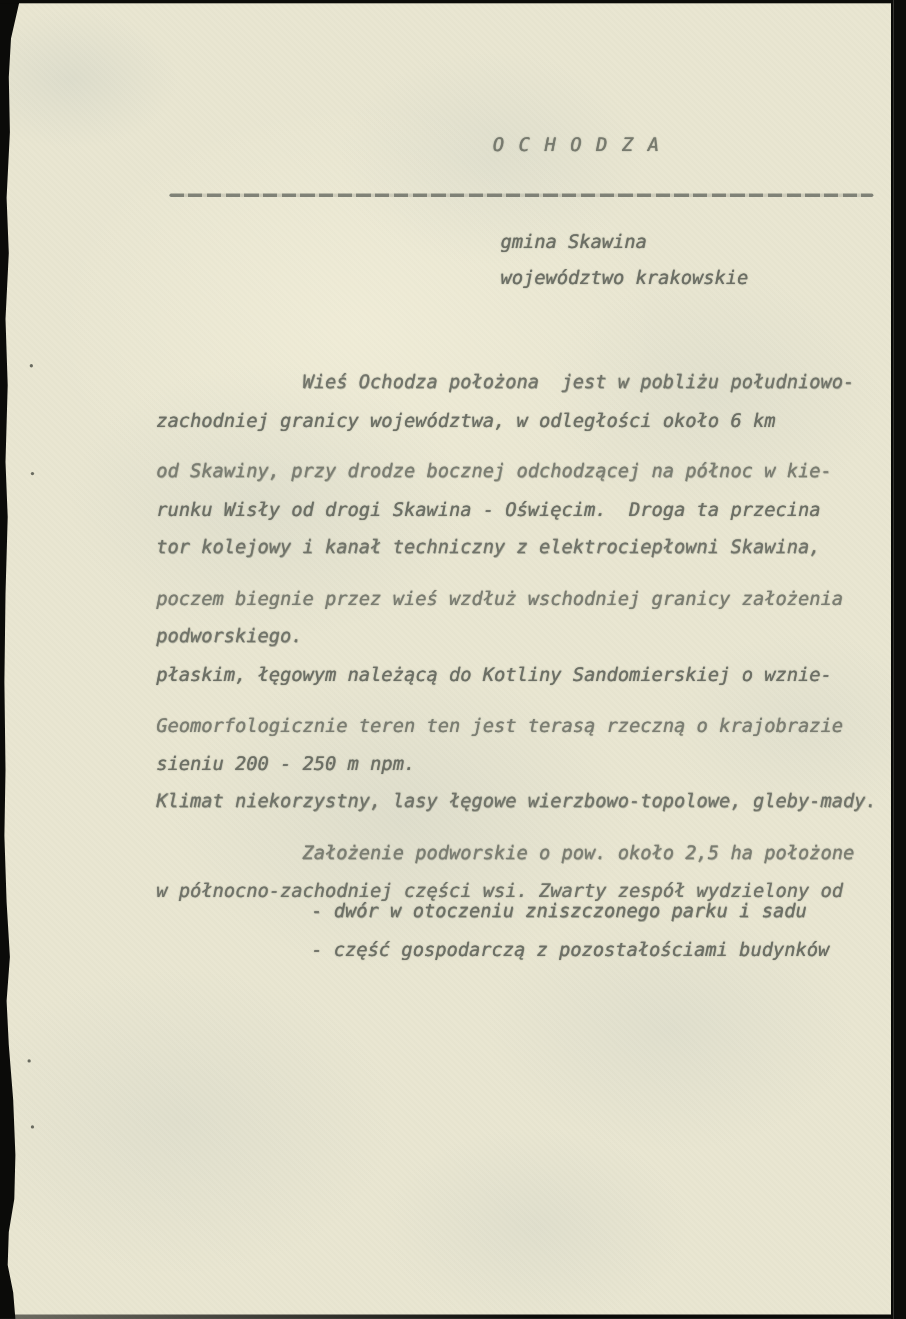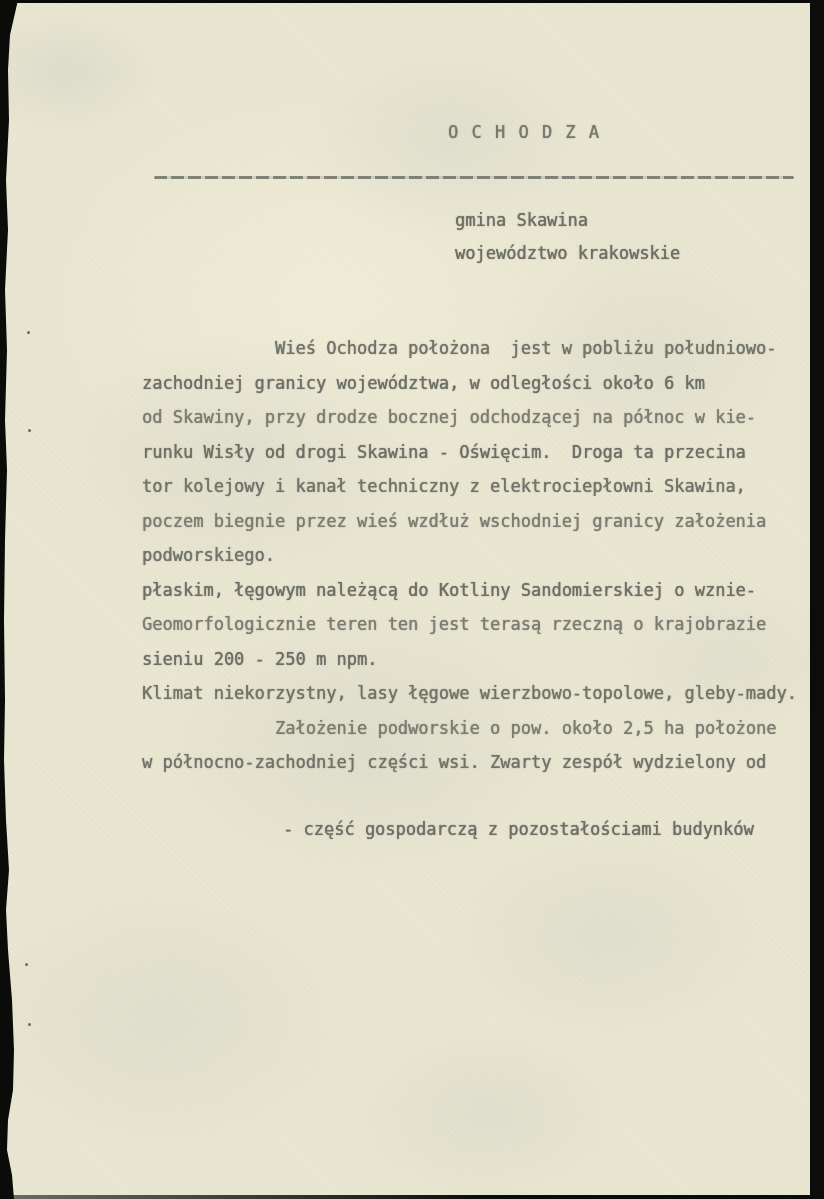--- a/index.html
+++ b/index.html
@@ -21,20 +21,21 @@
       radial-gradient(260px 180px at 30% 38%, rgba(145,160,165,.11), transparent 70%),
       radial-gradient(220px 160px at 80% 30%, rgba(150,165,170,.09), transparent 70%),
       radial-gradient(300px 200px at 45% 62%, rgba(140,155,160,.11), transparent 70%),
       radial-gradient(240px 160px at 75% 78%, rgba(150,165,170,.11), transparent 70%),
       radial-gradient(280px 200px at 20% 85%, rgba(145,160,165,.10), transparent 70%),
       radial-gradient(180px 120px at 90% 55%, rgba(150,165,170,.09), transparent 70%),
       radial-gradient(200px 130px at 60% 93%, rgba(145,160,165,.10), transparent 70%),
       radial-gradient(400px 300px at 40% 25%, rgba(255,250,228,.30), transparent 70%),
       repeating-linear-gradient(45deg, rgba(125,135,130,.025) 0 2px, rgba(255,255,240,.02) 2px 4px);
     overflow: hidden;
+    font-style: italic;
   }
   .typed {
     font-family: "DejaVu Sans Mono", "Liberation Mono", monospace;
     font-size: 17px;
     color: #6c6f65;
     text-shadow: 0 0 1.2px rgba(100,103,94,.85), 0.4px 0.4px 0.6px rgba(120,123,112,.5);
     filter: blur(0.25px);
   }
   .title {
     position: absolute;
@@ -73,21 +74,21 @@
     left: 283px;
     top: 812px;
   }
   .tline {
     line-height: 34.5px;
     height: 34.5px;
     white-space: pre;
   }
   
   .body-block .tline:nth-child(odd)  { opacity: .96; }
-  .body-block .tline:nth-child(3n)   { opacity: .88; }
+  .body-block .tline:nth-child(3n)   { opacity: .88; margin-top: 12px; }
   .body-block .tline:nth-child(4n+1) { filter: blur(0.35px); }
   .edge-left {
     position: absolute;
     left: 0; top: 0;
     width: 22px; height: 1199px;
     background: #0b0b09;
     clip-path: polygon(0 0, 18px 0, 10px 35px, 8px 70px, 9px 120px, 6px 180px,
       8px 230px, 5px 290px, 7px 350px, 5px 420px, 7px 470px, 5px 540px,
       4px 620px, 5px 700px, 4px 760px, 6px 820px, 9px 870px, 6px 910px,
       8px 950px, 12px 1000px, 14px 1050px, 13px 1090px, 8px 1120px,
@@ -129,20 +130,21 @@
       <div class="tline">podworskiego.</div>
       <div class="tline">płaskim, łęgowym należącą do Kotliny Sandomierskiej o wznie-</div>
       <div class="tline">Geomorfologicznie teren ten jest terasą rzeczną o krajobrazie</div>
       <div class="tline">sieniu 200 - 250 m npm.</div>
       <div class="tline">Klimat niekorzystny, lasy łęgowe wierzbowo-topolowe, gleby-mady.</div>
       <div class="tline">             Założenie podworskie o pow. około 2,5 ha położone</div>
       <div class="tline">w północno-zachodniej części wsi. Zwarty zespół wydzielony od</div>
     </div>
 
   <div class="typed list-block">
+      <div class="tline">- dwór w otoczeniu zniszczonego parku i sadu</div>
       <div class="tline">- część gospodarczą z pozostałościami budynków</div>
     </div>
 
   <div class="edge-left"></div>
   <div class="edge-top"></div>
   <div class="edge-right"></div>
   <div class="edge-bottom"></div>
 
   <div class="speck" style="left:27px; top:331px;"></div>
   <div class="speck" style="left:28px; top:429px;"></div>

